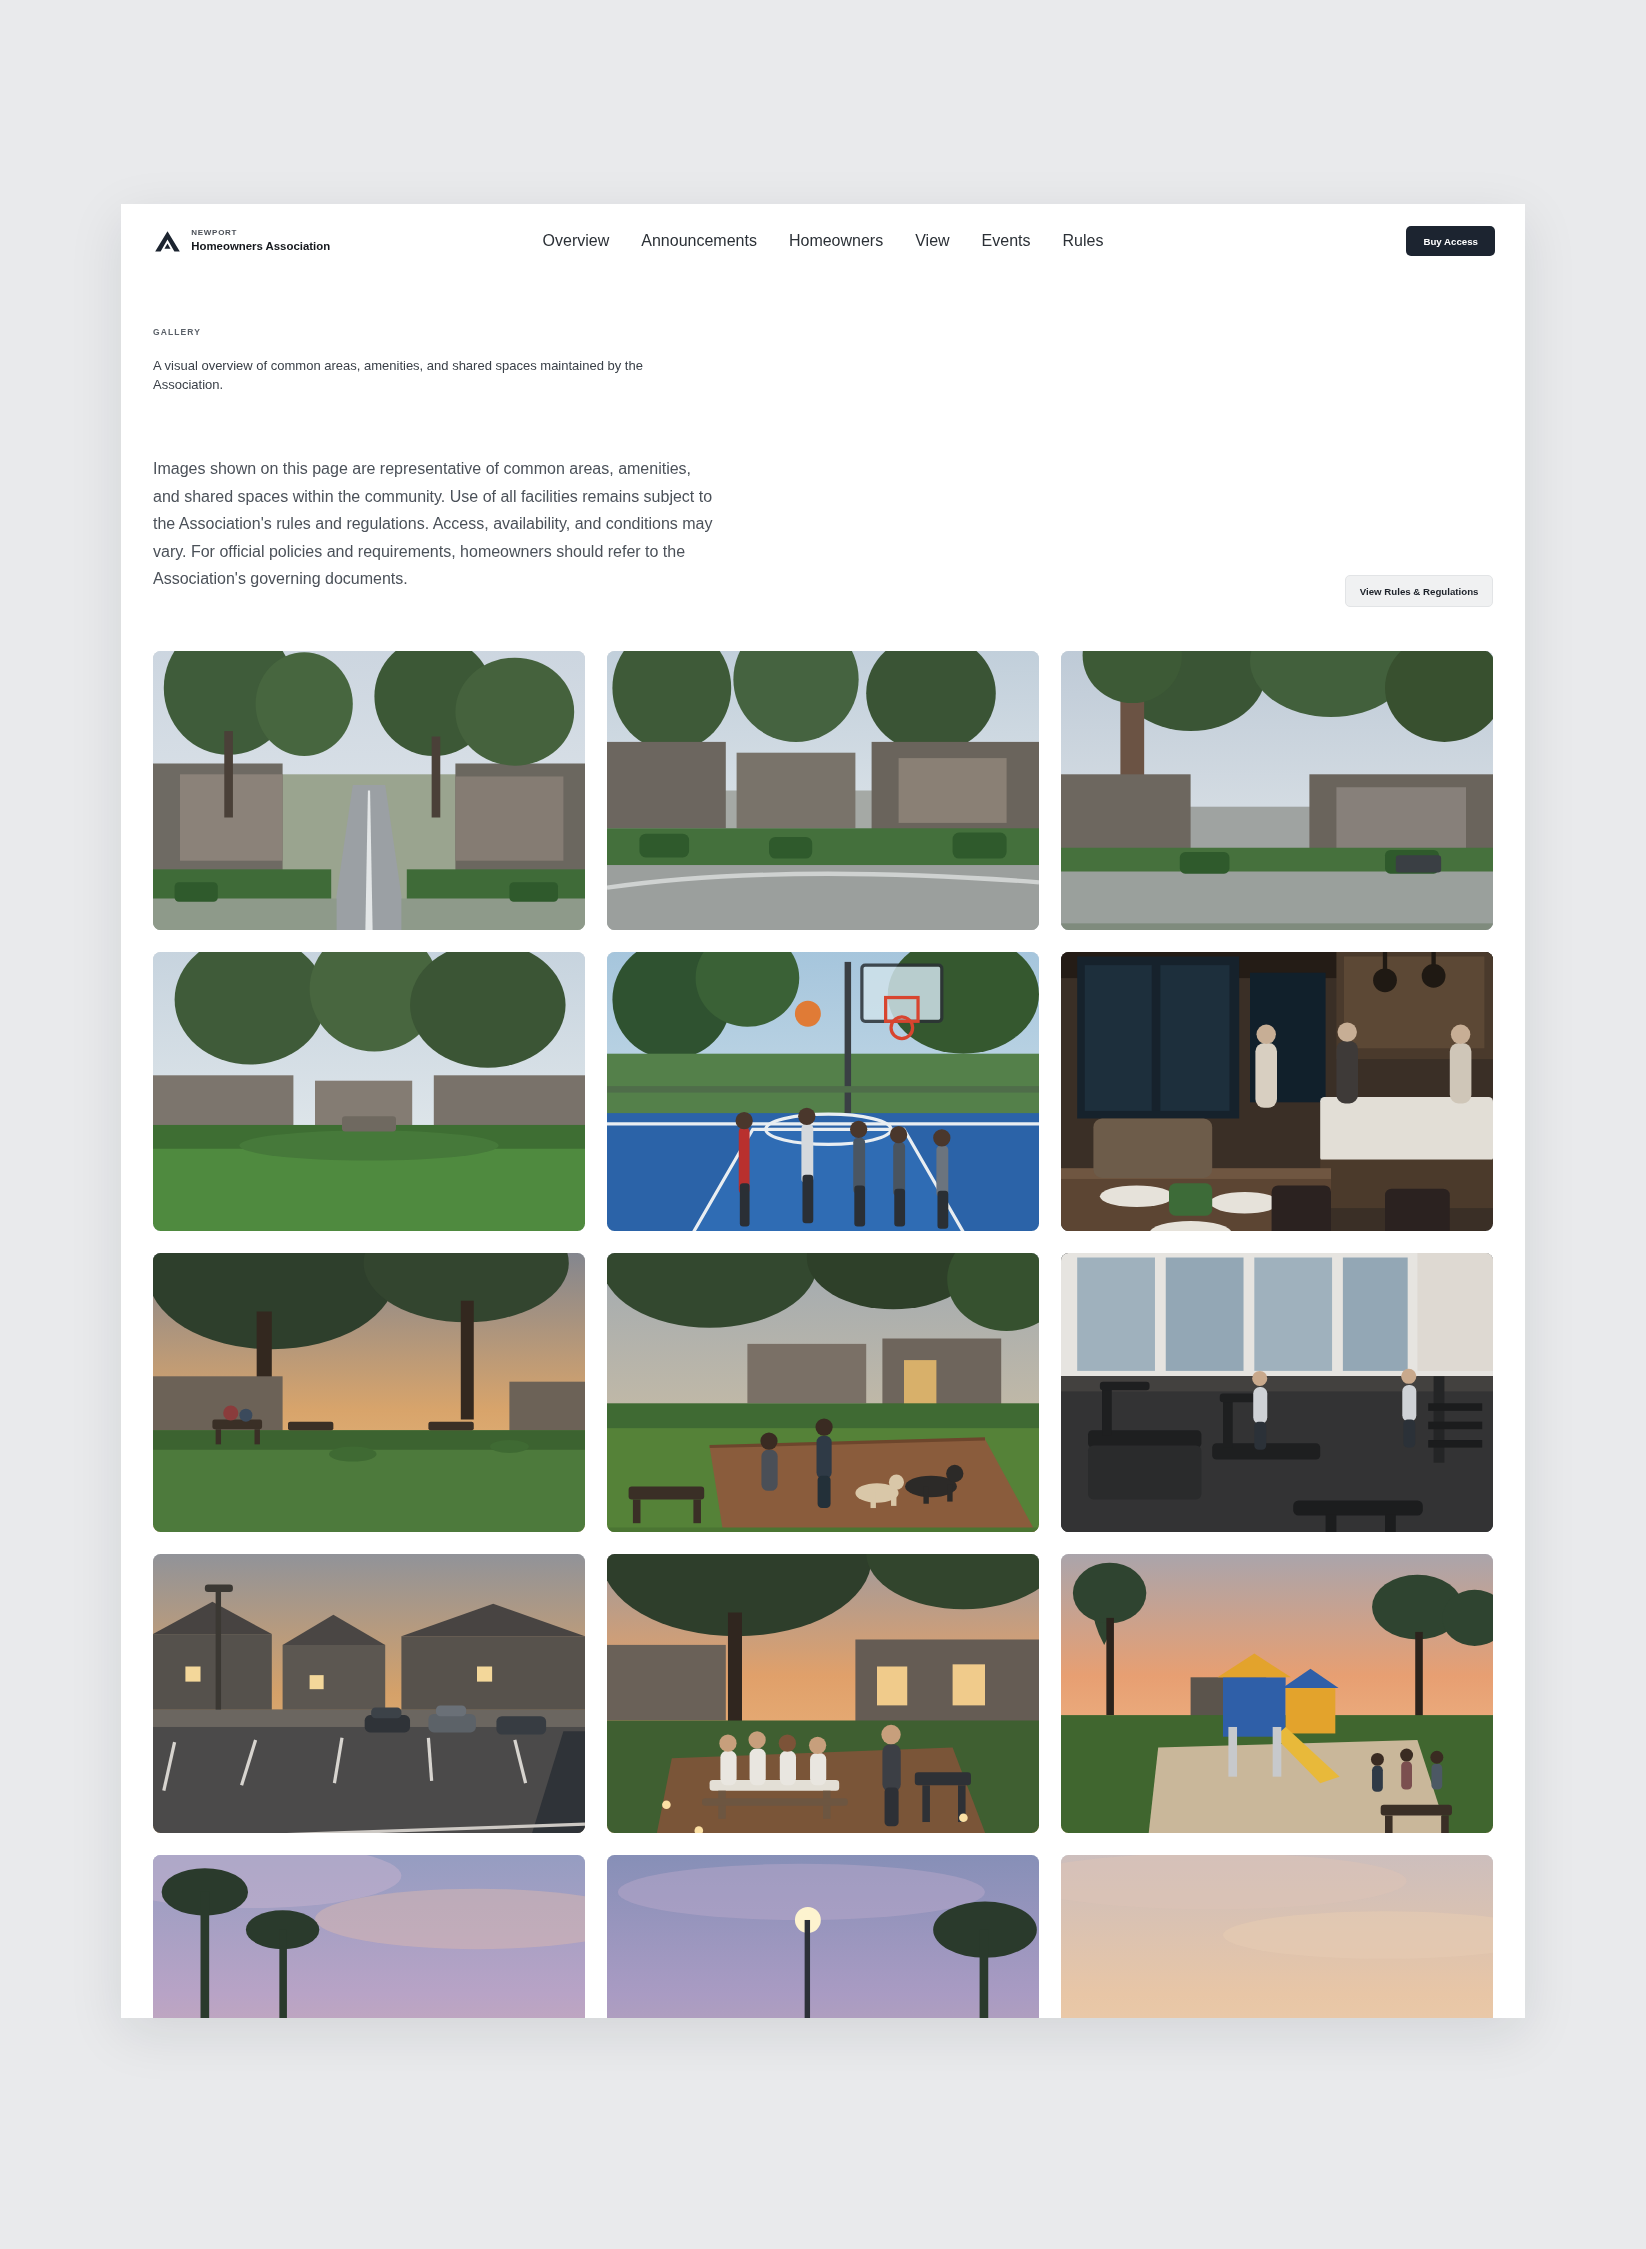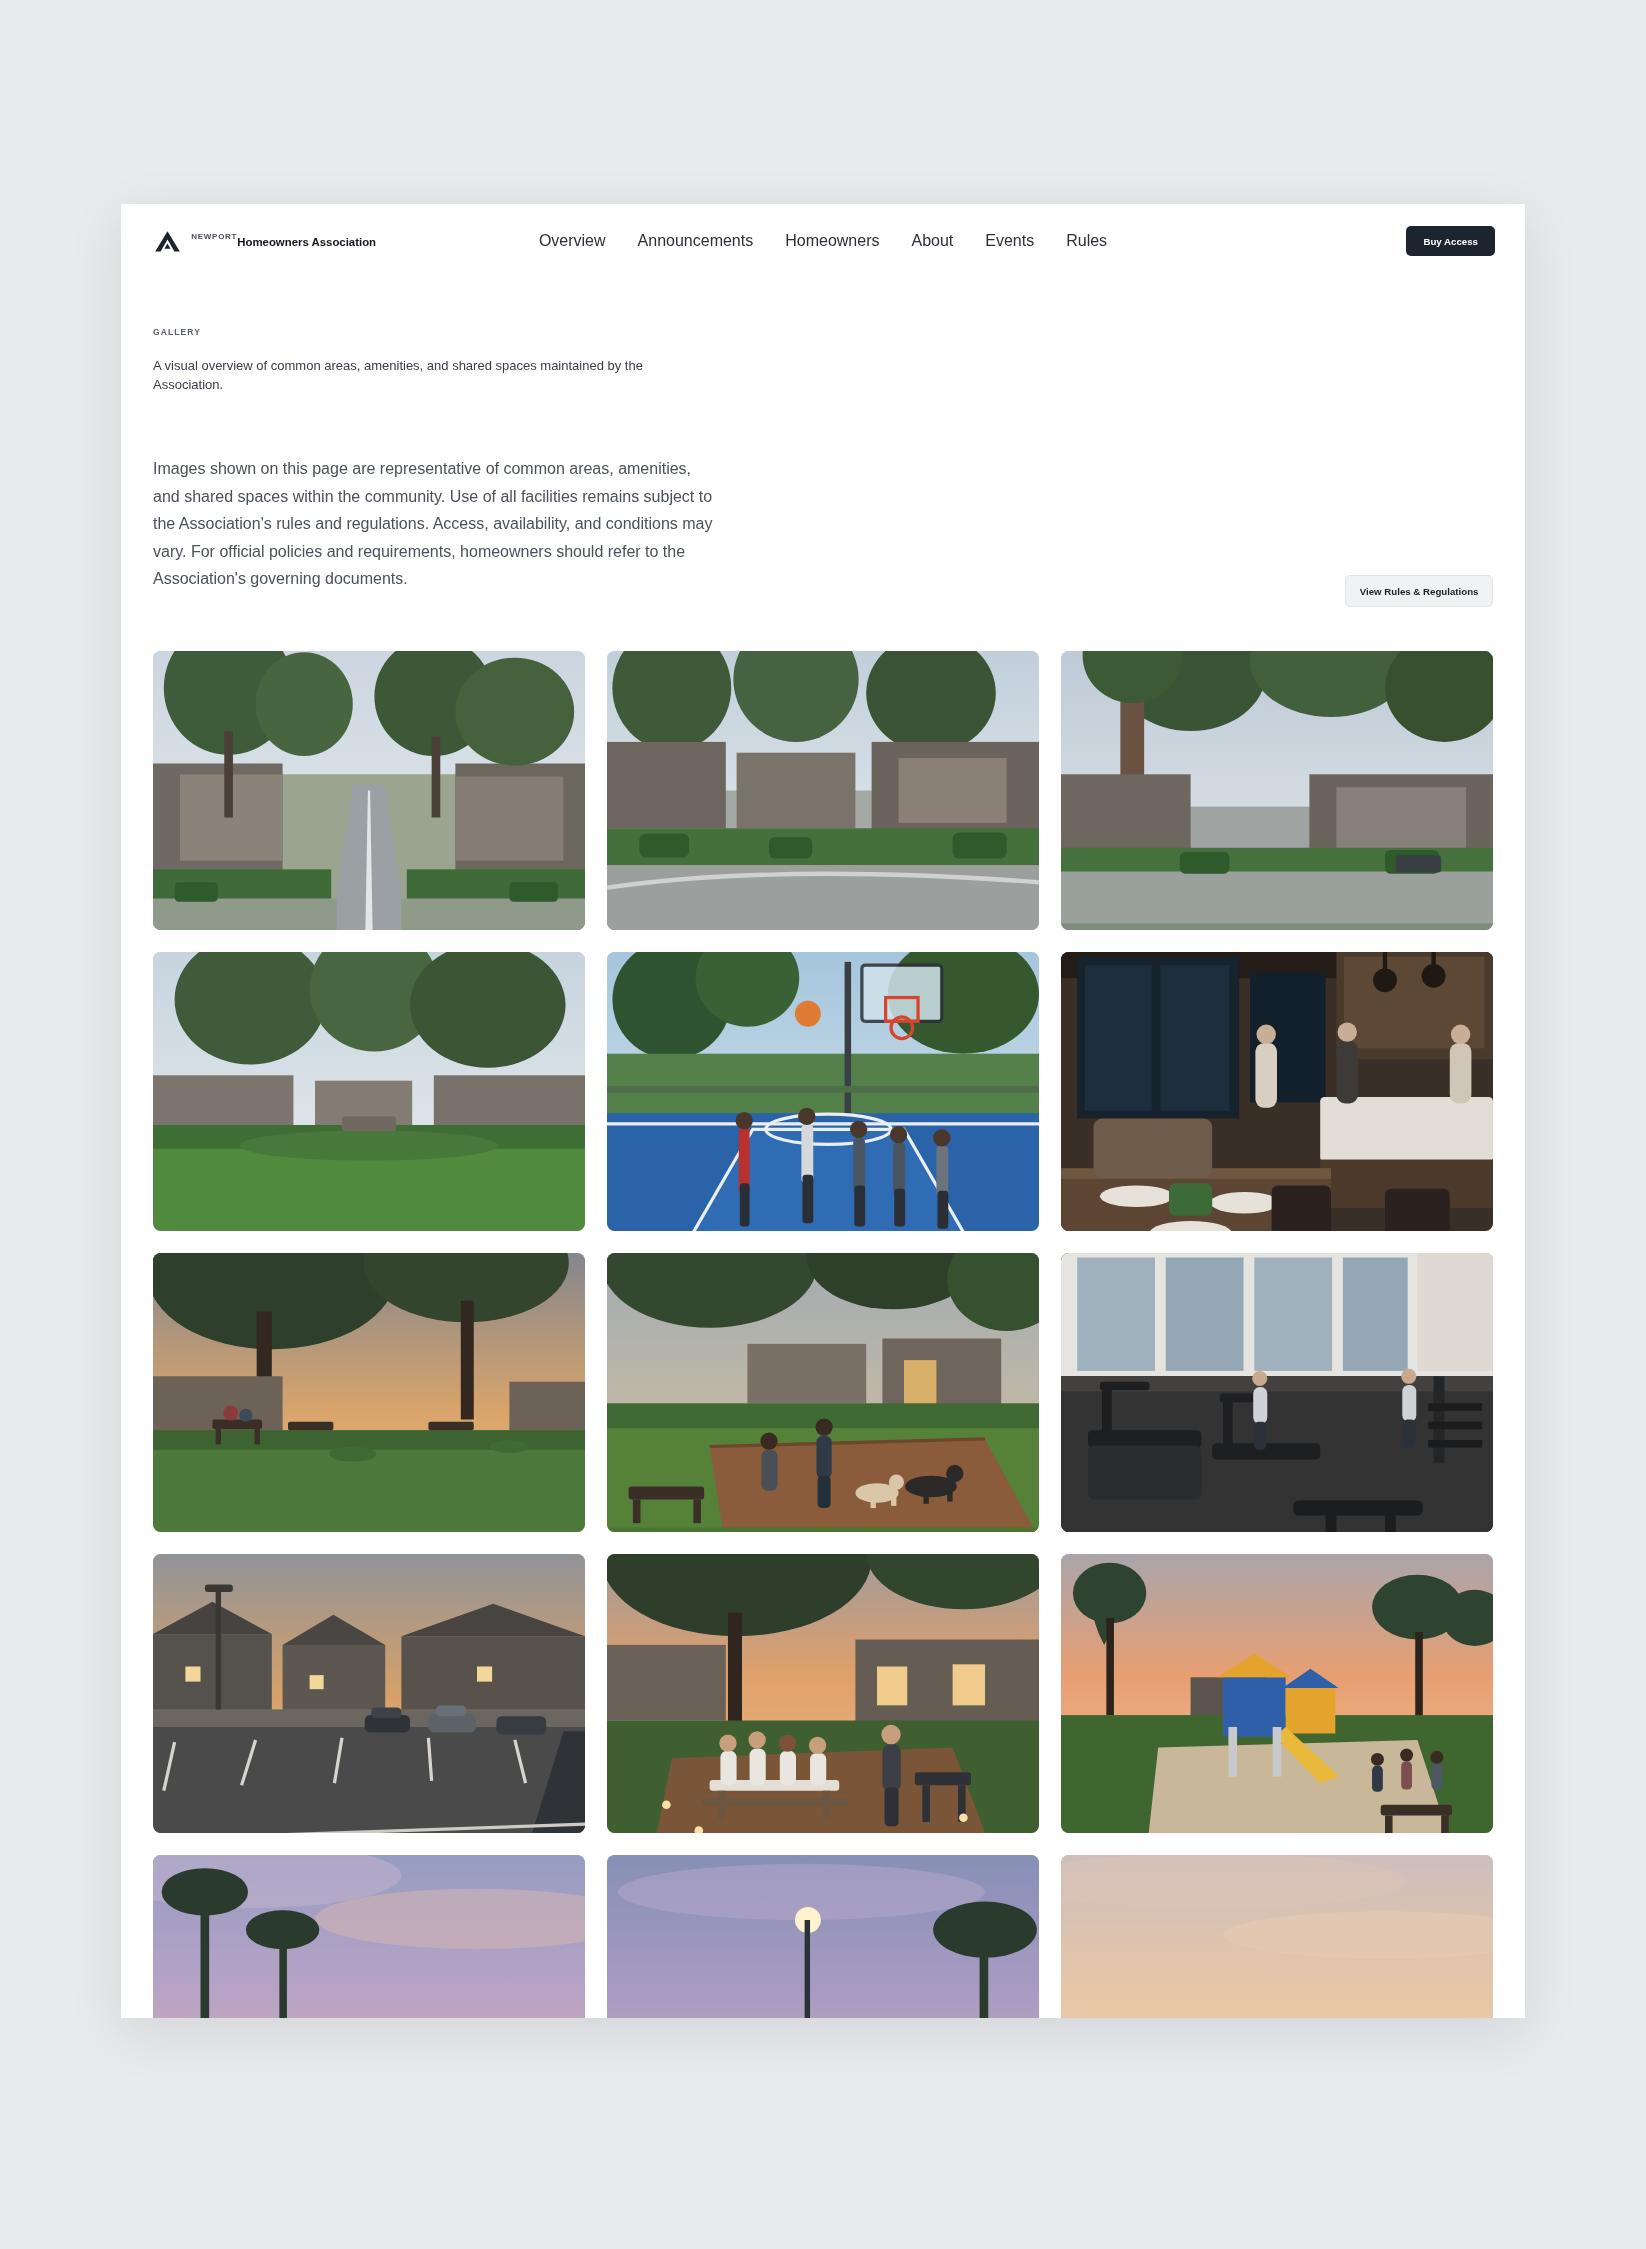--- a/index.html
+++ b/index.html
@@ -42,21 +42,21 @@
   }
   .brand-mark {
     width: 29px;
     height: 25px;
     display: flex;
     align-items: center;
     justify-content: center;
   }
   .brand-text {
     display: flex;
-    flex-direction: row;
+    flex-direction: column;
     justify-content: center;
     line-height: 1.1;
   }
   .brand-eyebrow {
     font-size: 8px;
     letter-spacing: 0.09em;
     font-weight: 700;
     color: #4a4f57;
     text-transform: uppercase;
   }
@@ -186,21 +186,21 @@
       <span class="brand-text">
         <span class="brand-eyebrow">NEWPORT</span>
         <span class="brand-name">Homeowners Association</span>
       </span>
     </div>
 
     <nav class="main-nav">
       <a class="nav-link" href="#">Overview</a>
       <a class="nav-link" href="#">Announcements</a>
       <a class="nav-link" href="#">Homeowners</a>
-      <a class="nav-link" href="#">About</a>
+      <a class="nav-link" href="#">View</a>
       <a class="nav-link" href="#">Events</a>
       <a class="nav-link" href="#">Rules</a>
     </nav>
 
     <button class="header-cta">Buy Access</button>
   </div>
 
   <div class="hero">
     <div class="eyebrow">GALLERY</div>
     <p class="lede">A visual overview of common areas, amenities, and shared spaces maintained by the Association.</p>

